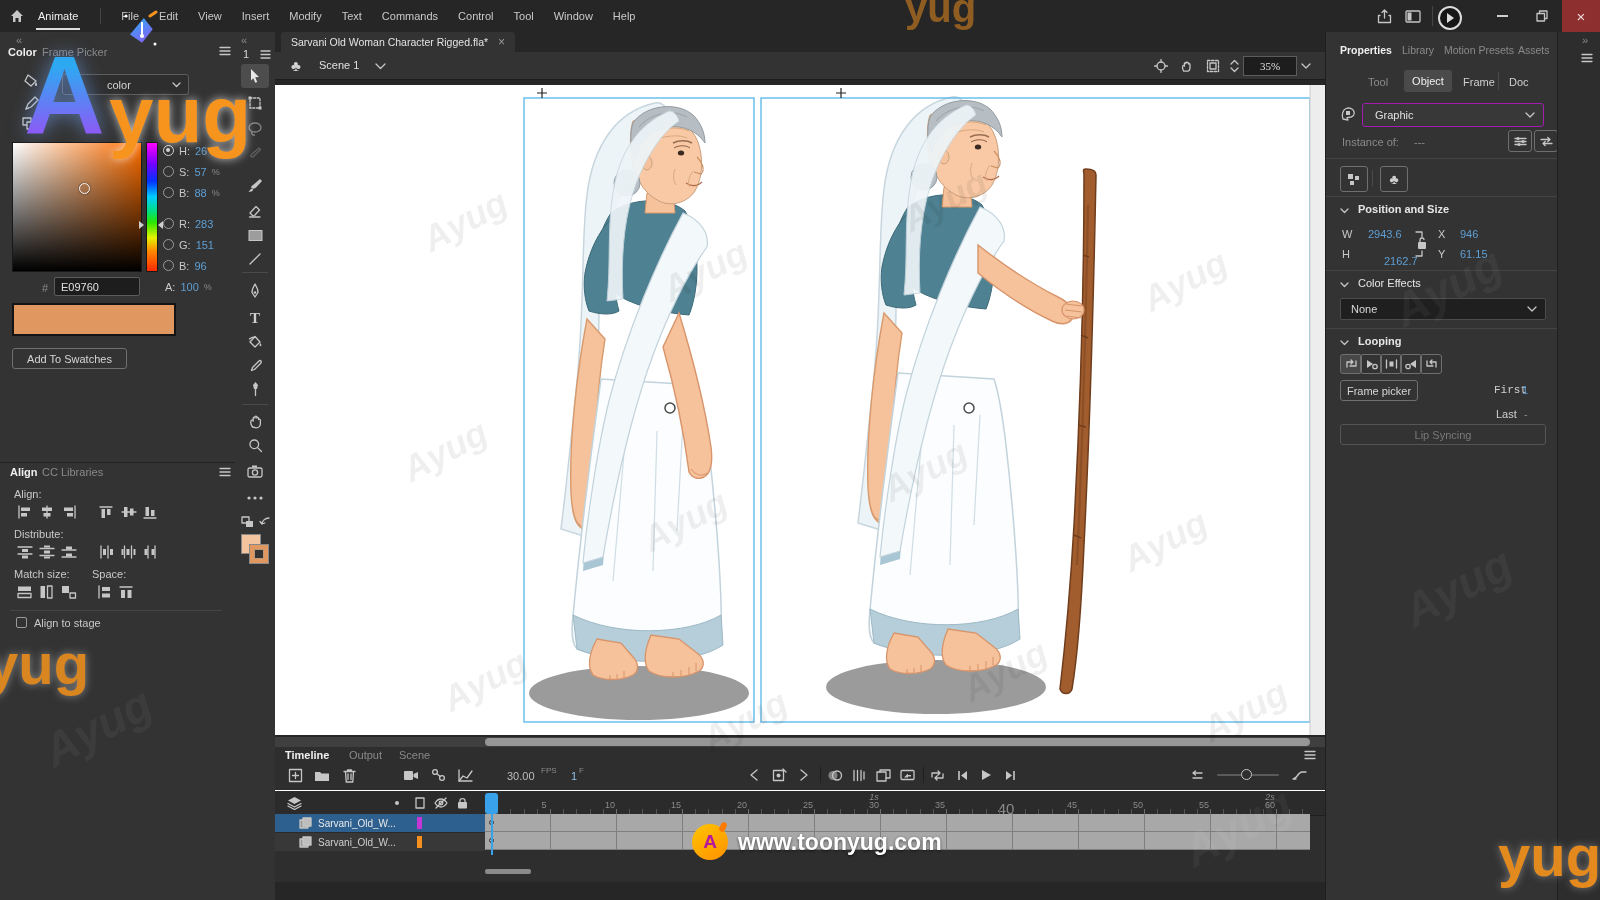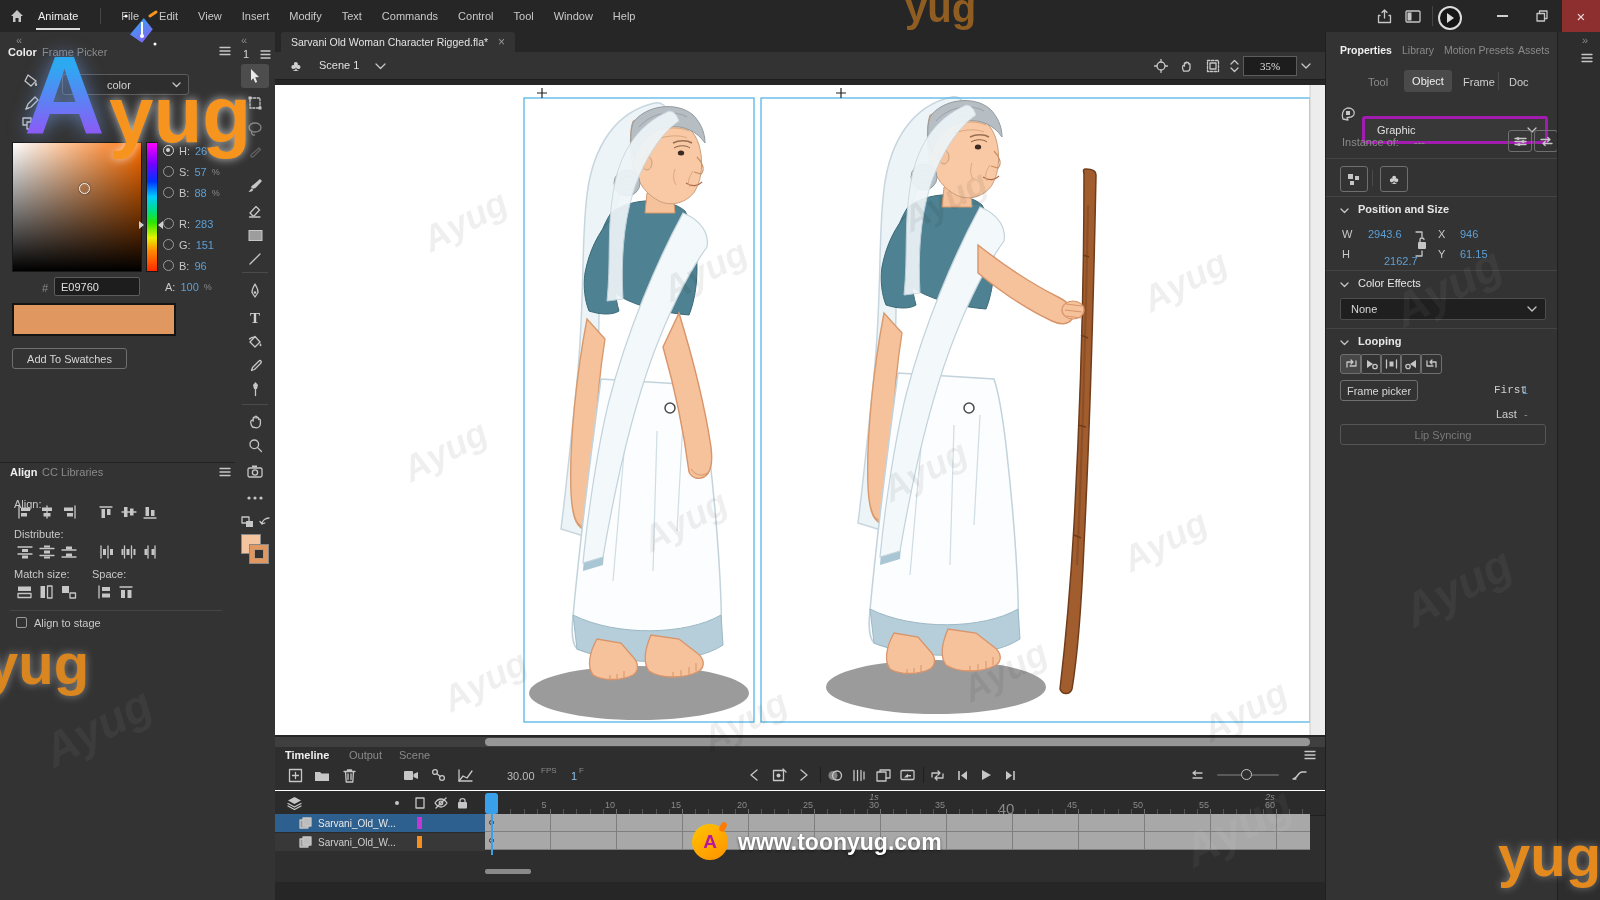--- a/index.html
+++ b/index.html
@@ -182,21 +182,21 @@
     <div class="abs btn" style="left:12px;top:316px;width:113px;height:19px;">Add To Swatches</div>
 
     <div class="abs" style="left:0;top:430px;width:235px;height:1px;background:#222;"></div>
     <span class="abs" style="left:10px;top:434px;color:#efefef;font-weight:bold;">Align</span>
     <span class="abs dim" style="left:42px;top:434px;">CC Libraries</span>
     <div class="icb" style="left:218px;top:434px;width:14px;height:12px;">
       <svg class="s" width="12" height="10">
           <path d="M1,1.5 H11 M1,5 H11 M1,8.5 H11"></path>
         </svg>
     </div>
-    <span class="abs" style="left:14px;top:456px;margin-top:10px;">Align:</span>
+    <span class="abs" style="left:14px;top:456px;">Align:</span>
 
     <div class="icb" style="left:16px;top:472px;width:18px;height:16px;">
         <svg class="s" width="16" height="14">
           <path d="M2,1 V13"></path>
           <rect class="f" x="4" y="2.5" width="9" height="3.5"></rect>
           <rect class="f" x="4" y="8" width="6" height="3.5"></rect>
         </svg>
       </div>
     <div class="icb" style="left:38px;top:472px;width:18px;height:16px;">
         <svg class="s" width="16" height="14">
@@ -782,21 +782,21 @@
     <span class="abs" style="left:137px;top:44px;color:#cfcfcf;">Frame</span>
     <span class="abs" style="left:172px;top:40px;width:1px;height:18px;background:#4a4a4a;"></span>
     <span class="abs" style="left:183px;top:44px;color:#cfcfcf;">Doc</span>
 
     <div class="icb" style="left:12px;top:72px;width:20px;height:20px;">
       <svg class="s" width="17" height="16">
           <path d="M3,13 C1.5,9 2.5,4 6,2.5 C9,1.2 13,2.5 14,5.5 C14.8,8 13.5,10.5 11,11 L7,11.6 L8,14 Z"></path>
           <rect class="f" x="6" y="5" width="4" height="4"></rect>
         </svg>
     </div>
-    <div class="abs" style="left:36px;top:84px;width:180px;height:22px;background:#383838;border:3px solid #a21caf;border-radius:3px;display:flex;align-items:center;">
+    <div class="abs" style="left:36px;top:71px;width:180px;height:22px;background:#383838;border:1px solid #a21caf;border-radius:3px;display:flex;align-items:center;">
       <span style="margin-left:12px;color:#e0e0e0;">Graphic</span>
       <svg class="s" width="10" height="6" style="margin-left:auto;margin-right:8px;">
           <path d="M1,1 L5,5 L9,1"></path>
         </svg>
     </div>
     <span class="abs dim" style="left:16px;top:104px;">Instance of:</span>
     <span class="abs dim" style="left:88px;top:104px;">---</span>
     <div class="abs btn" style="left:182px;top:98px;width:22px;height:20px;">
       <svg class="s" width="13" height="11">
           <path d="M1,2.5 H12 M1,5.5 H12 M1,8.5 H12"></path>

